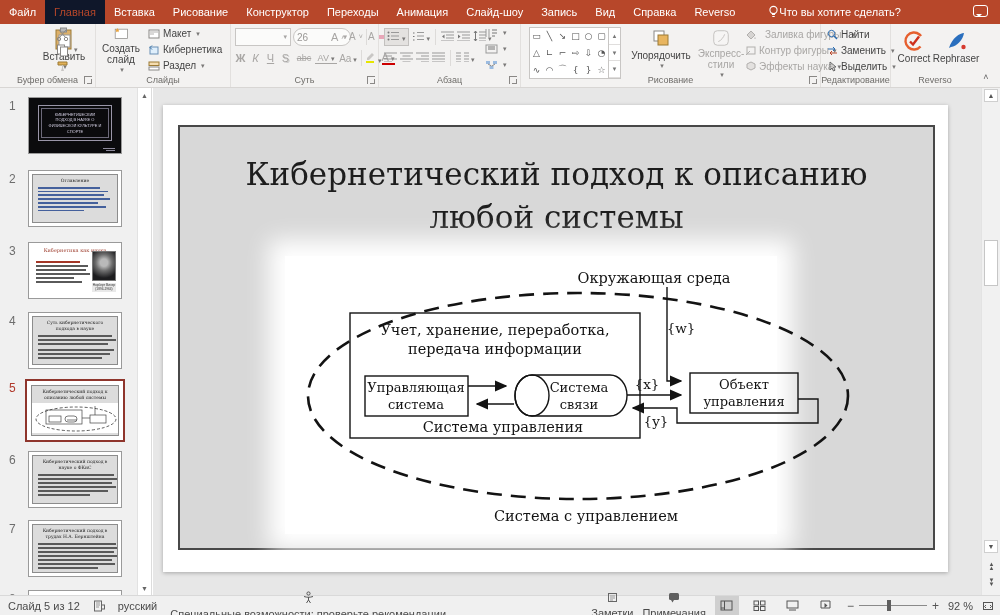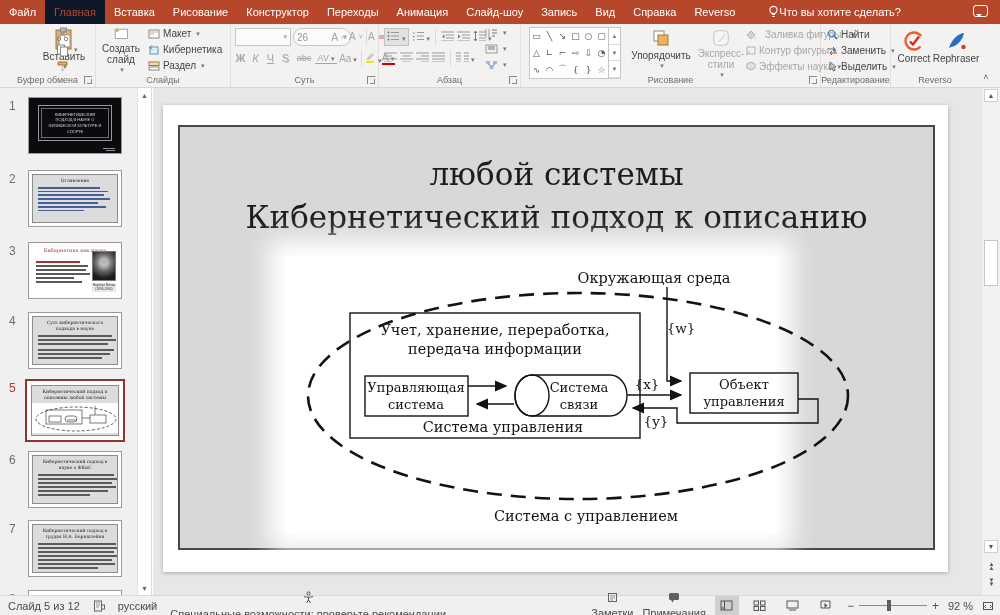--- a/index.html
+++ b/index.html
@@ -514,22 +514,22 @@
 
 <div class="thumbscroll">
   <div class="tsbtn" style="top:1px;">▲</div>
   <div class="tsbtn" style="bottom:1px;">▼</div>
 </div>
 
 <div class="canvas">
   <div class="slide">
     <div class="panel">
       <div class="slidetitle">
+        <div>Кибернетический подход к описанию</div>
         <div>любой системы</div>
-        <div>Кибернетический подход к описанию</div>
       </div>
       <div class="whiteglow"></div>
       <svg class="dsvg" width="580" height="278" viewBox="0 0 580 278">
         <defs>
           <marker id="arr" markerWidth="9" markerHeight="8" refX="8" refY="4" orient="auto">
             <path d="M0 0L9 4L0 8z" fill="#131313"></path>
           </marker>
         </defs>
 
         <ellipse cx="298" cy="142" rx="270" ry="103" fill="none" stroke="#131313" stroke-width="2.6" stroke-dasharray="15 9"></ellipse>

